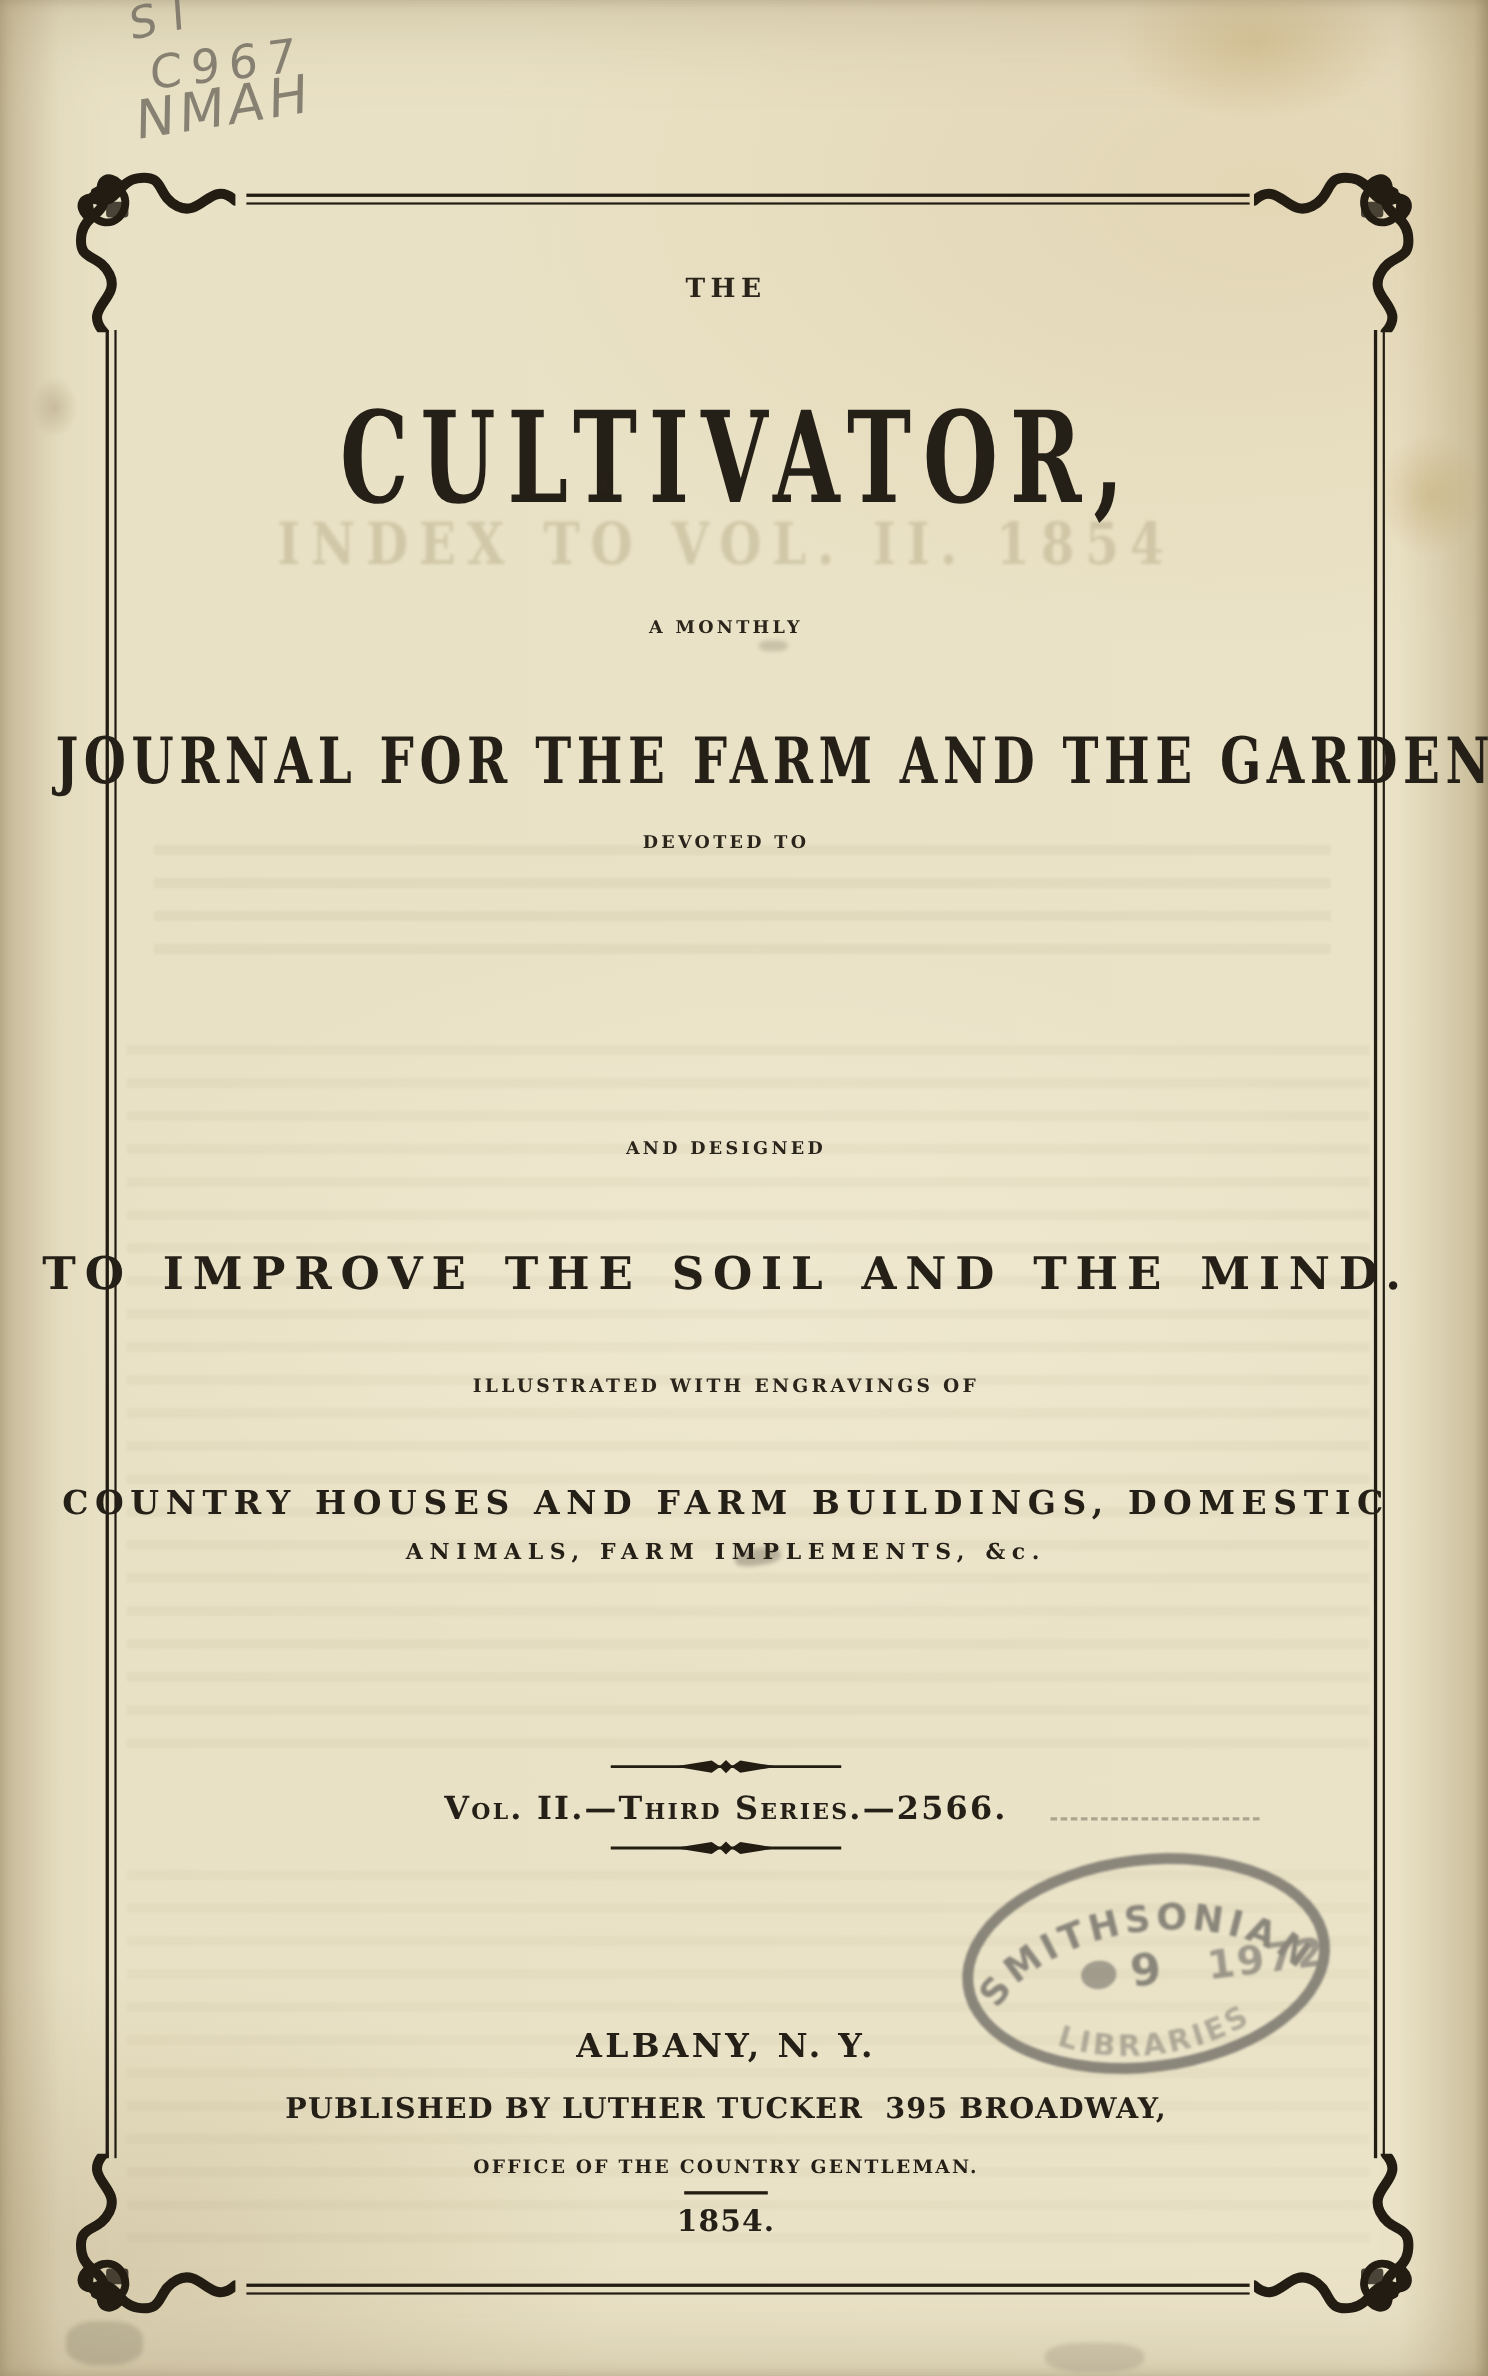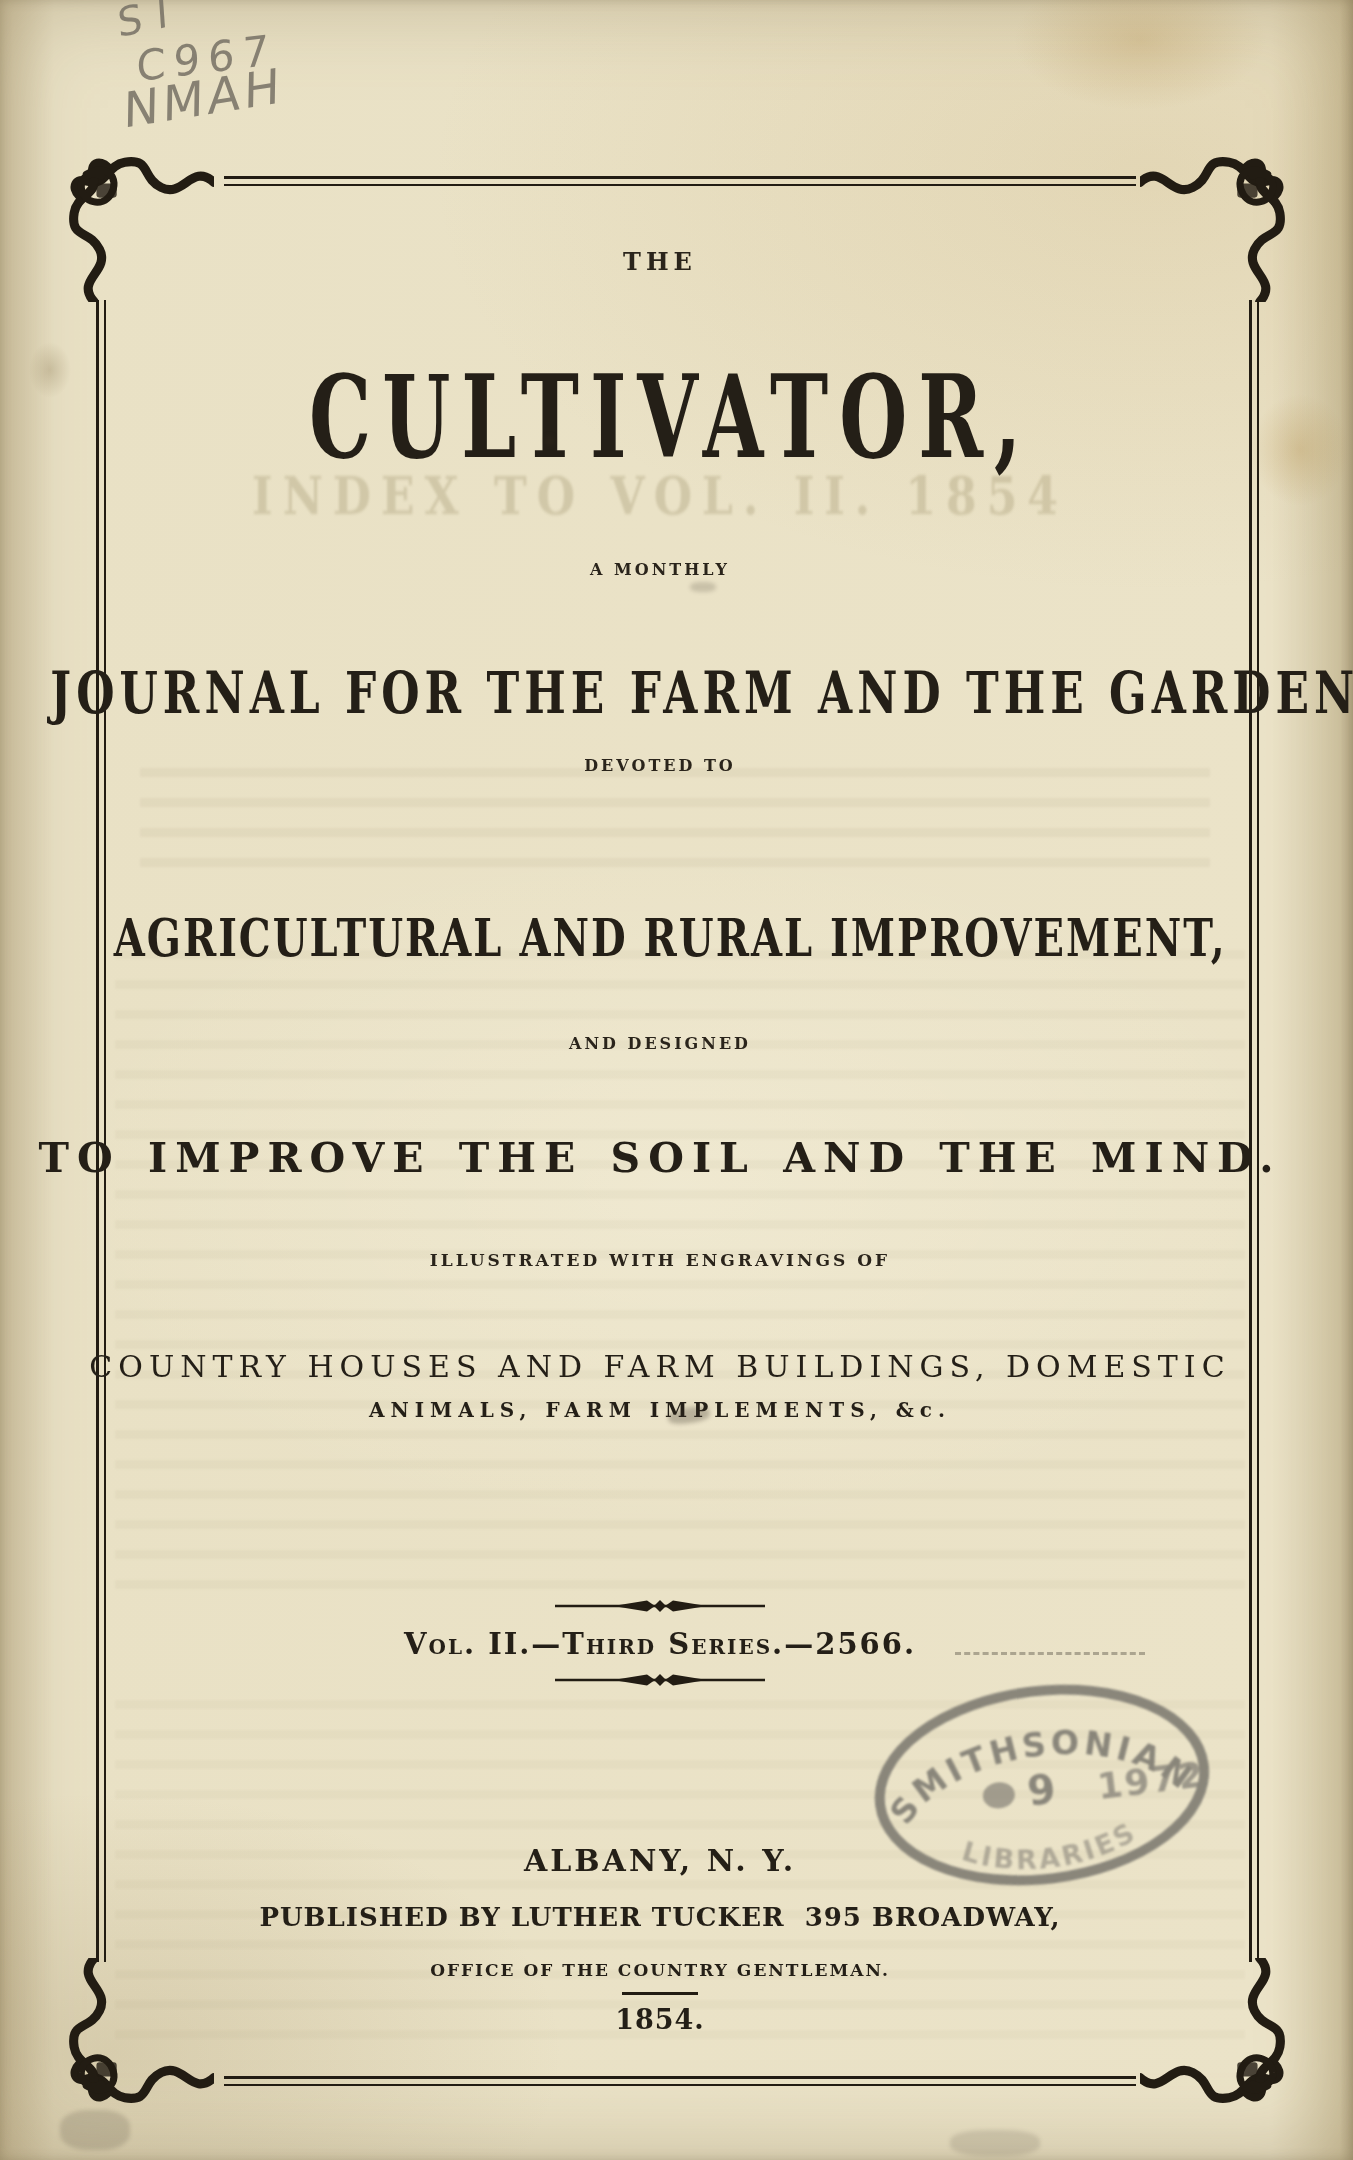--- a/index.html
+++ b/index.html
@@ -88,31 +88,28 @@
   </div>
 
   <div class="cline sm" style="top:562px;">A MONTHLY</div>
 
   <div class="cline" style="top:655px;">
     <span class="condensed" style="font-size:44px;font-weight:bold;letter-spacing:5px;">JOURNAL FOR THE FARM AND THE GARDEN</span>
   </div>
 
   <div class="cline sm" style="top:758px;">DEVOTED TO</div>
 
-  <div class="cline" style="top:902px;">
-    <span class="condensed" style="font-size:40px;font-weight:bold;letter-spacing:2px;">AGRICULTURAL AND RURAL IMPROVEMENT,</span>
-  </div>
 
   <div class="cline sm" style="top:1036px;">AND DESIGNED</div>
 
   <div class="cline" style="top:1138px;font-size:41px;font-weight:bold;letter-spacing:8px;word-spacing:5px;">TO IMPROVE THE SOIL AND THE MIND.</div>
 
   <div class="cline sm" style="top:1252px;font-size:17px;">ILLUSTRATED WITH ENGRAVINGS OF</div>
 
-  <div class="cline" style="top:1352px;font-size:30px;font-weight:normal;letter-spacing:6px;">COUNTRY HOUSES AND FARM BUILDINGS, DOMESTIC</div>
+  <div class="cline" style="top:1352px;font-size:30px;font-weight:bold;letter-spacing:6px;">COUNTRY HOUSES AND FARM BUILDINGS, DOMESTIC</div>
   <div class="cline" style="top:1400px;font-size:20px;font-weight:bold;letter-spacing:6px;">ANIMALS, FARM IMPLEMENTS, &amp;c.</div>
 
   <svg class="abs" style="left:555px;top:1598px;" width="210" height="16" viewBox="0 0 210 16">
     <line x1="0" y1="8" x2="210" y2="8" stroke="#221c13" stroke-width="2.6"></line>
     <path d="M58,8 L92,2.5 L100,8 L92,13.5 Z" fill="#221c13"></path>
     <path d="M152,8 L118,2.5 L110,8 L118,13.5 Z" fill="#221c13"></path>
     <path d="M105,2 L111,8 L105,14 L99,8 Z" fill="#221c13"></path>
   </svg>
 
   <div class="cline" style="top:1630px;font-size:29px;font-weight:bold;font-variant:small-caps;letter-spacing:2px;">Vol. II.—Third Series.—2566.</div>

